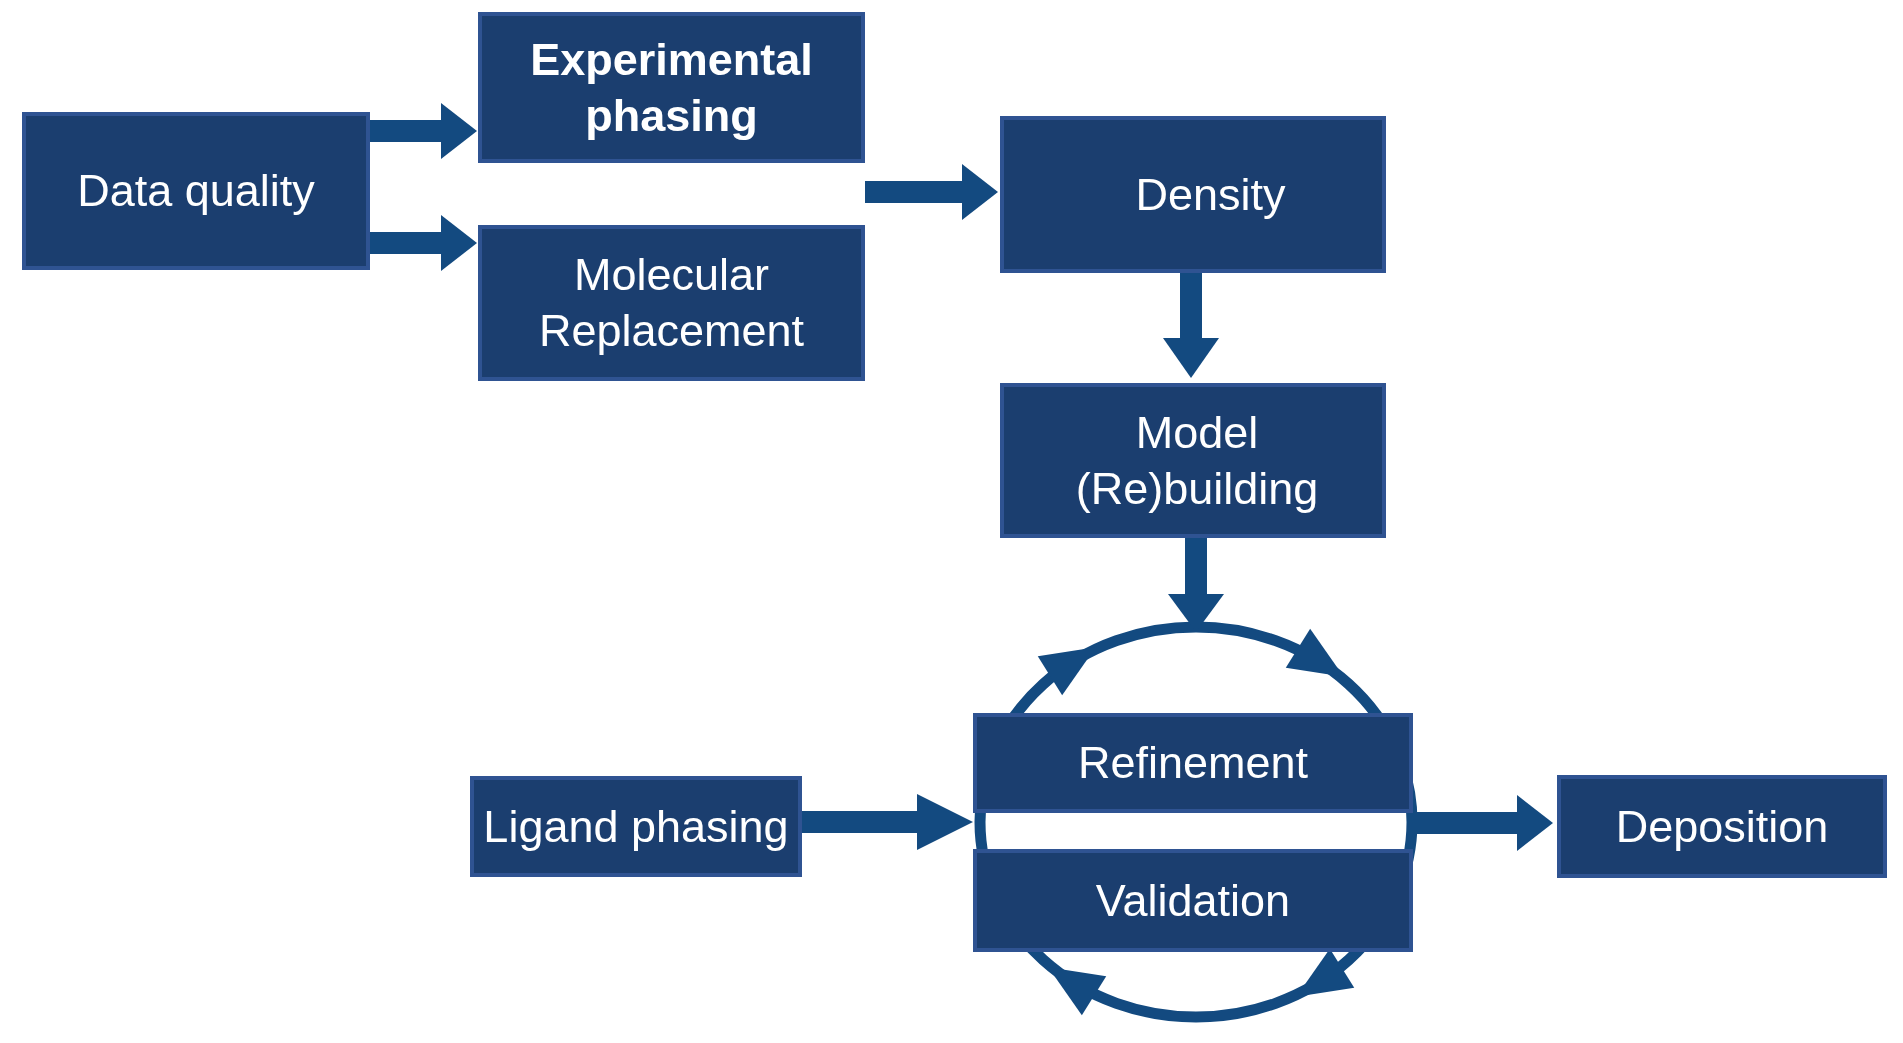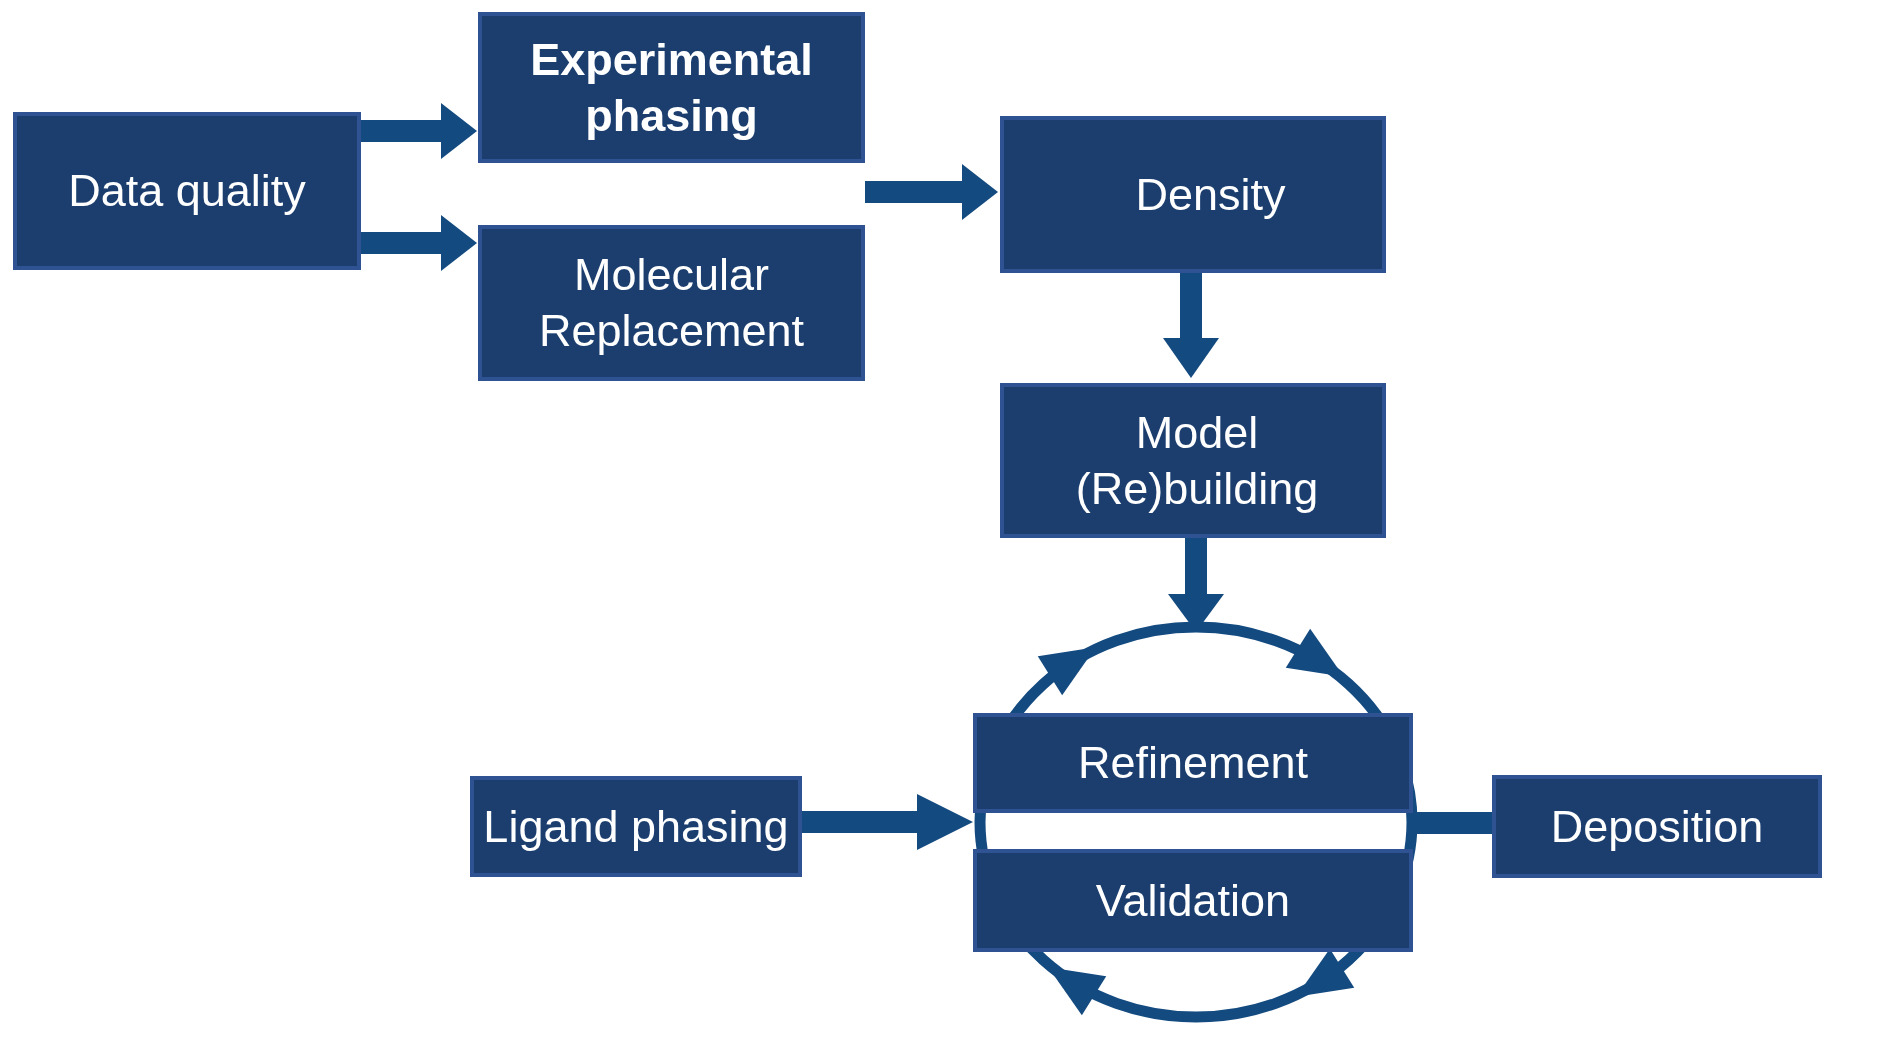--- a/index.html
+++ b/index.html
@@ -73,21 +73,21 @@
       <rect x="802" y="811" width="115" height="22"></rect>
       <polygon points="973,822 917,794 917,850"></polygon>
     </g>
 
     <g class="arrow">
       <rect x="1413" y="812" width="104" height="22"></rect>
       <polygon points="1553,823 1517,795 1517,851"></polygon>
     </g>
   </svg>
 
-  <div class="node" style="left:13px; top:112px; width:348px; height:158px;gap:18px;">
+  <div class="node" style="left:22px; top:112px; width:348px; height:158px;gap:18px;">
     <span>Data quality</span>
   </div>
 
   <div class="node" style="left:478px; top:12px; width:387px; height:151px;font-weight:bold;">
     <span>Experimental</span>
     <span>phasing</span>
   </div>
 
   <div class="node" style="left:478px; top:225px; width:387px; height:156px;">
     <span>Molecular</span>
@@ -108,17 +108,17 @@
   </div>
 
   <div class="node" style="left:973px; top:849px; width:440px; height:103px;">
     <span>Validation</span>
   </div>
 
   <div class="node" style="left:470px; top:776px; width:332px; height:101px;">
     <span>Ligand phasing</span>
   </div>
 
-  <div class="node" style="left:1492px; top:775px; width:330px; height:103px;">
+  <div class="node" style="left:1557px; top:775px; width:330px; height:103px;">
     <span>Deposition</span>
   </div>
 
 </div>
 
 </body></html>

